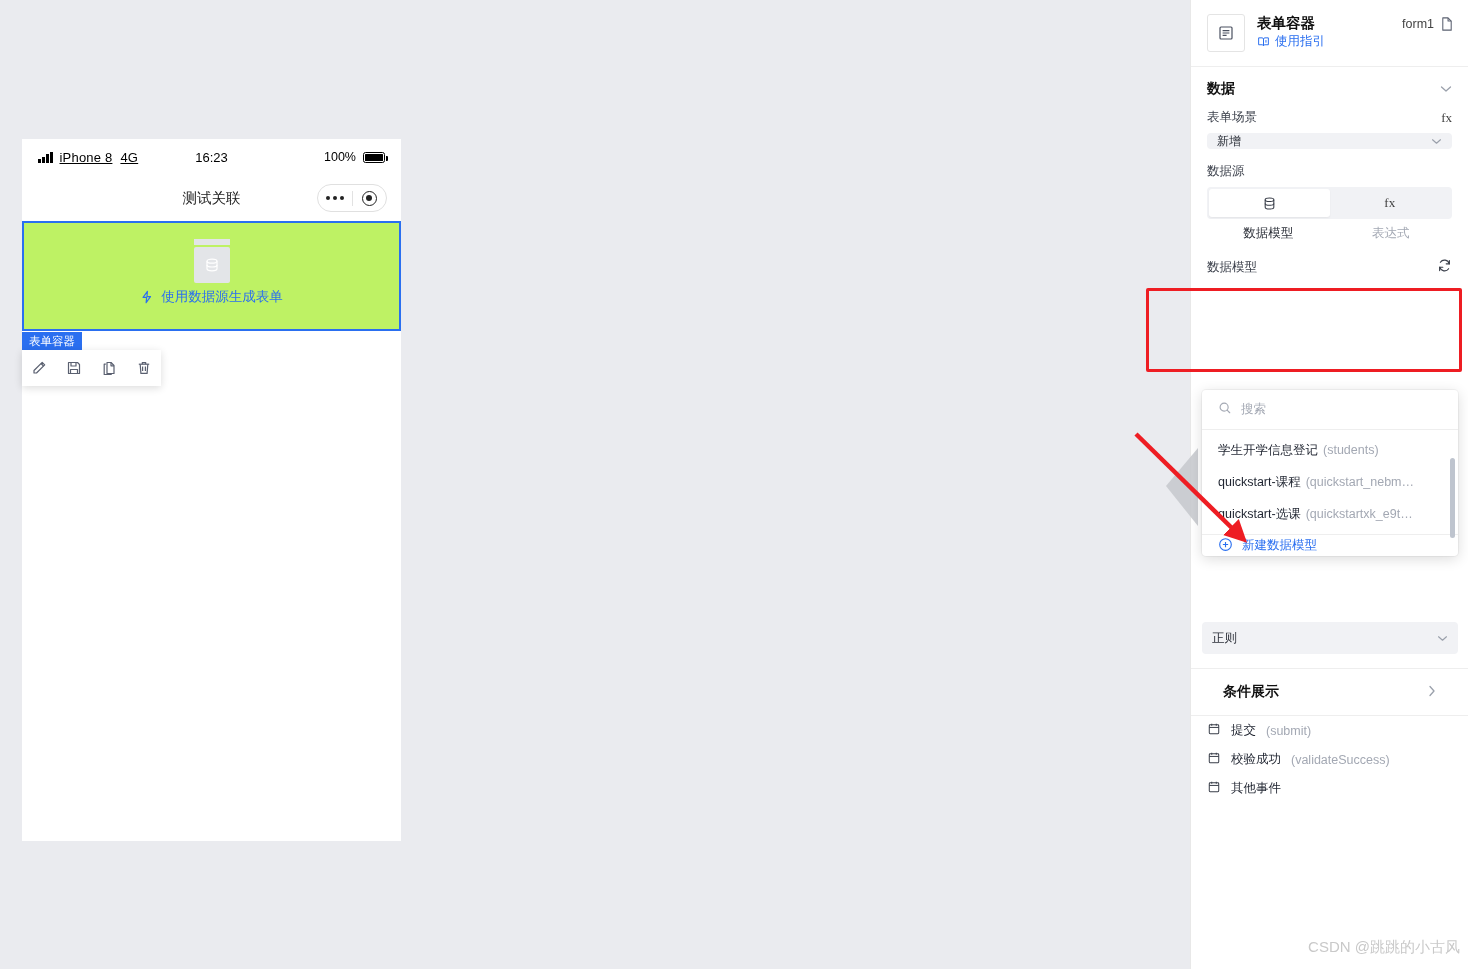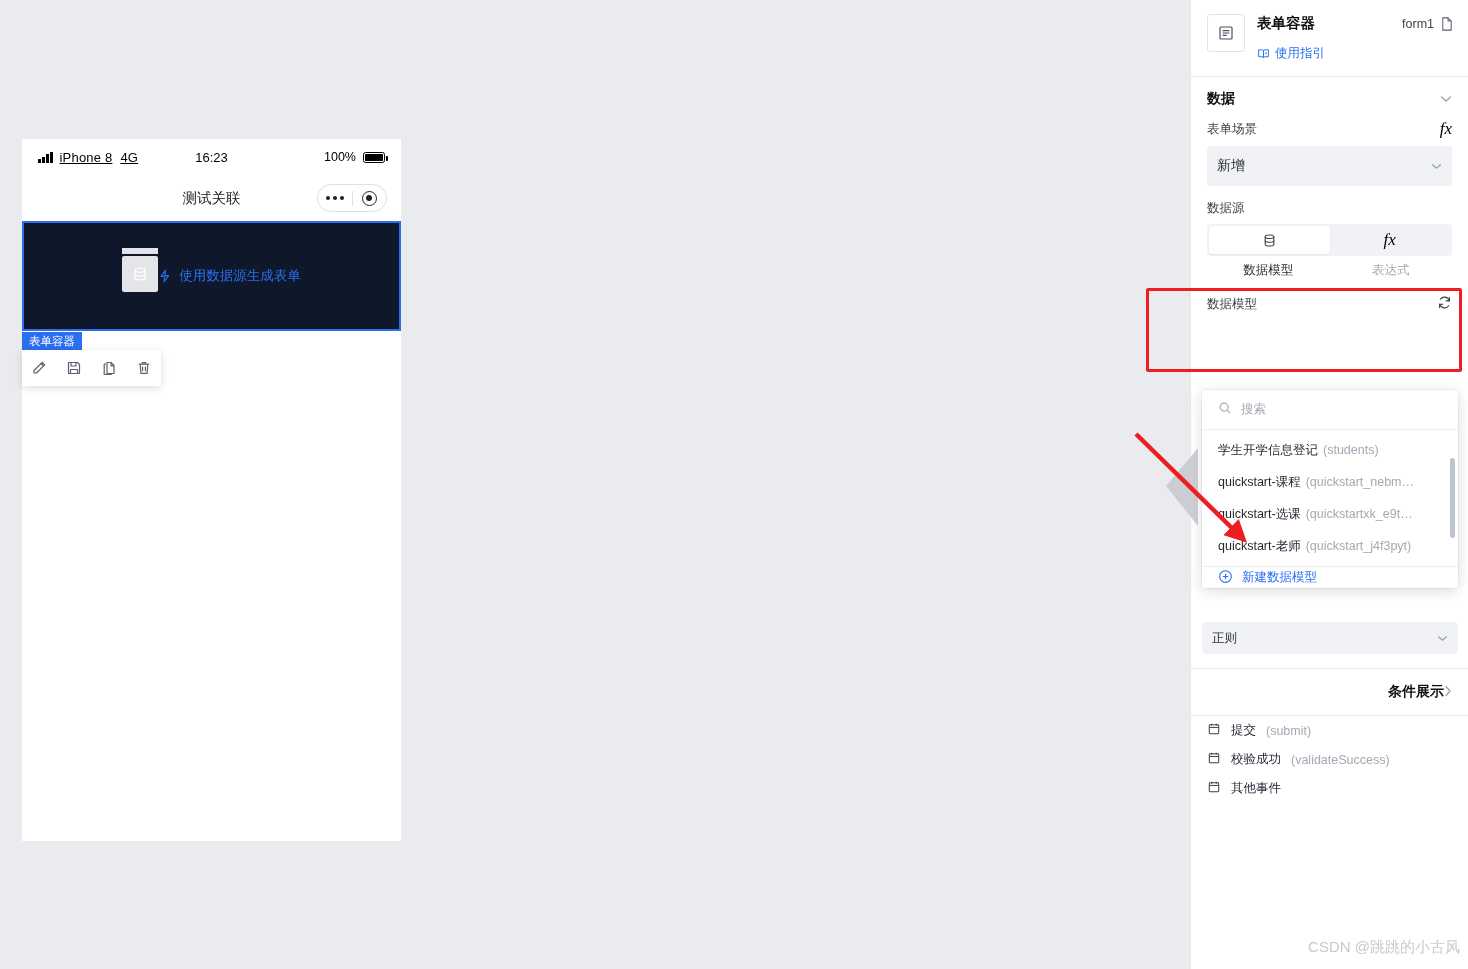--- a/index.html
+++ b/index.html
@@ -56,22 +56,22 @@
   .nav-caps .divider { width: 1px; height: 15px; background: #e2e2e2; }
   .nav-caps .target { flex: 1; display: flex; align-items: center; justify-content: center; }
   .target-ring {
     width: 15px; height: 15px; border: 1.6px solid #222; border-radius: 50%;
     display: flex; align-items: center; justify-content: center;
   }
   .target-ring i { width: 6px; height: 6px; border-radius: 50%; background: #222; display: block; }
 
   .form-container {
     position: absolute; left: 22px; top: 221px; width: 379px; height: 110px;
-    border: 2px solid #2a6ff0; background: #0f172a;
-    display: flex; flex-direction: row; align-items: center; justify-content: center;
+    border: 2px solid #2a6ff0; background: #bef264;
+    display: flex; flex-direction: column; align-items: center; justify-content: center;
   }
   .ph-icon {
     width: 36px; height: 36px; background: #e3e5e8; border-radius: 2px;
     display: flex; align-items: center; justify-content: center; margin-bottom: 5px;
     position: relative;
   }
   .ph-icon::before {
     content:""; position:absolute; top:-8px; left:50%; transform:translateX(-50%);
     width: 36px; height: 6px; background:#e3e5e8;
   }
@@ -94,41 +94,41 @@
     position: absolute; right: 0; top: 0; width: 278px; height: 969px;
     background: #fff; border-left: 1px solid #e8e8e8;
   }
   .panel-header { display: flex; align-items: flex-start; padding: 14px 14px 14px 16px; }
   .ph-thumb {
     width: 38px; height: 38px; border: 1px solid #e4e4e4; border-radius: 3px;
     display: flex; align-items: center; justify-content: center; flex: none;
   }
   .ph-meta { margin-left: 12px; flex: 1; min-width: 0; }
   .ph-title { font-size: 14.5px; color: #111; font-weight: 600; line-height: 18px; }
-  .ph-guide { display: flex; align-items: center; gap: 5px; margin-top: 13px; color: #2a6ff0; font-size: 12.5px; }
+  .ph-guide { display: flex; align-items: center; gap: 5px; margin-top: 1px; color: #2a6ff0; font-size: 12.5px; }
   .ph-right { display: flex; align-items: center; gap: 6px; font-size: 12.5px; color: #444; padding-top: 2px; }
 
   .sep { height: 1px; background: #eeeeee; }
 
   .section-head {
     display: flex; align-items: center; justify-content: space-between;
     padding: 13px 16px 11px; font-size: 14px; font-weight: 600; color: #111;
   }
   .chev { color: #8a8f99; font-size: 11px; line-height: 1; }
 
   .field { padding: 0 16px 0; }
   .field-label {
     display: flex; align-items: center; justify-content: space-between;
     font-size: 12.5px; color: #3a3f4a; margin-bottom: 7px;
   }
-  .fx { font-style: italic; font-size: 17px; color: #000000; font-family: "Liberation Serif", serif; }
+  .fx { font-size: 13px; color: #404040; font-family: "Liberation Serif", serif; }
   .select-box {
-    height: 40px; background: #f1f2f5; border-radius: 4px;
+    height: 16px; background: #f1f2f5; border-radius: 4px;
     display: flex; align-items: center; padding: 8px 10px;
-    font-size: 14px; color: #2b2f38;
+    font-size: 12px; color: #2b2f38;
   }
   .select-box .ph { color: #a3a8b3; }
   .select-box .tail { margin-left: auto; color: #9aa0ab; display: flex; align-items: center; }
 
   .seg-wrap { margin-top: 4px; }
   .seg {
     display: flex; background: #f1f2f5; border-radius: 4px; height: 32px; padding: 2px;
   }
   .seg > div {
     flex: 1; display: flex; align-items: center; justify-content: center;
@@ -169,22 +169,22 @@
   }
 
   .hidden-select {
     position: absolute; left: 1202px; top: 622px; width: 256px; height: 32px;
     background: #f1f2f5; border-radius: 4px; display: flex; align-items: center;
     padding: 0 10px; font-size: 12.5px; color: #2b2f38; z-index: 5;
   }
   .hidden-select .tail { margin-left: auto; color: #9aa0ab; font-size: 11px; }
 
   .row-head {
-    display: flex; align-items: center; justify-content: flex-end;
-    padding: 14px 16px; font-size: 14px; font-weight: 600; color: #111;
+    display: flex; align-items: center; justify-content: space-between;
+    padding: 14px 32px; font-size: 14px; font-weight: 600; color: #111;
   }
   .event-item {
     display: flex; align-items: center; gap: 10px;
     padding: 6px 16px; font-size: 12.5px; color: #1f2430;
   }
   .event-item .code { color: #a3a8b3; }
 
   
   .red-rect {
     position: absolute; left: 1146px; top: 288px; width: 316px; height: 84px;
@@ -459,24 +459,20 @@
         <span class="sub">(students)</span>
       </div>
       <div class="dd-item">
         <span>quickstart-课程</span>
         <span class="sub">(quickstart_nebm…</span>
       </div>
       <div class="dd-item">
         <span>quickstart-选课</span>
         <span class="sub">(quickstartxk_e9t…</span>
       </div>
-      <div class="dd-item">
-        <span>quickstart-老师</span>
-        <span class="sub">(quickstart_j4f3pyt)</span>
-      </div>
       <div class="dd-scroll"></div>
     </div>
     <div class="dd-footer">
       <span>
         <svg width="15" height="15" viewBox="0 0 16 16" fill="none" stroke="#2a6ff0" stroke-width="1.2">
           <circle cx="8" cy="8" r="6.2"></circle>
             <path d="M8 5.2v5.6M5.2 8h5.6"></path>
         </svg>
       </span>
       <span>新建数据模型</span>

